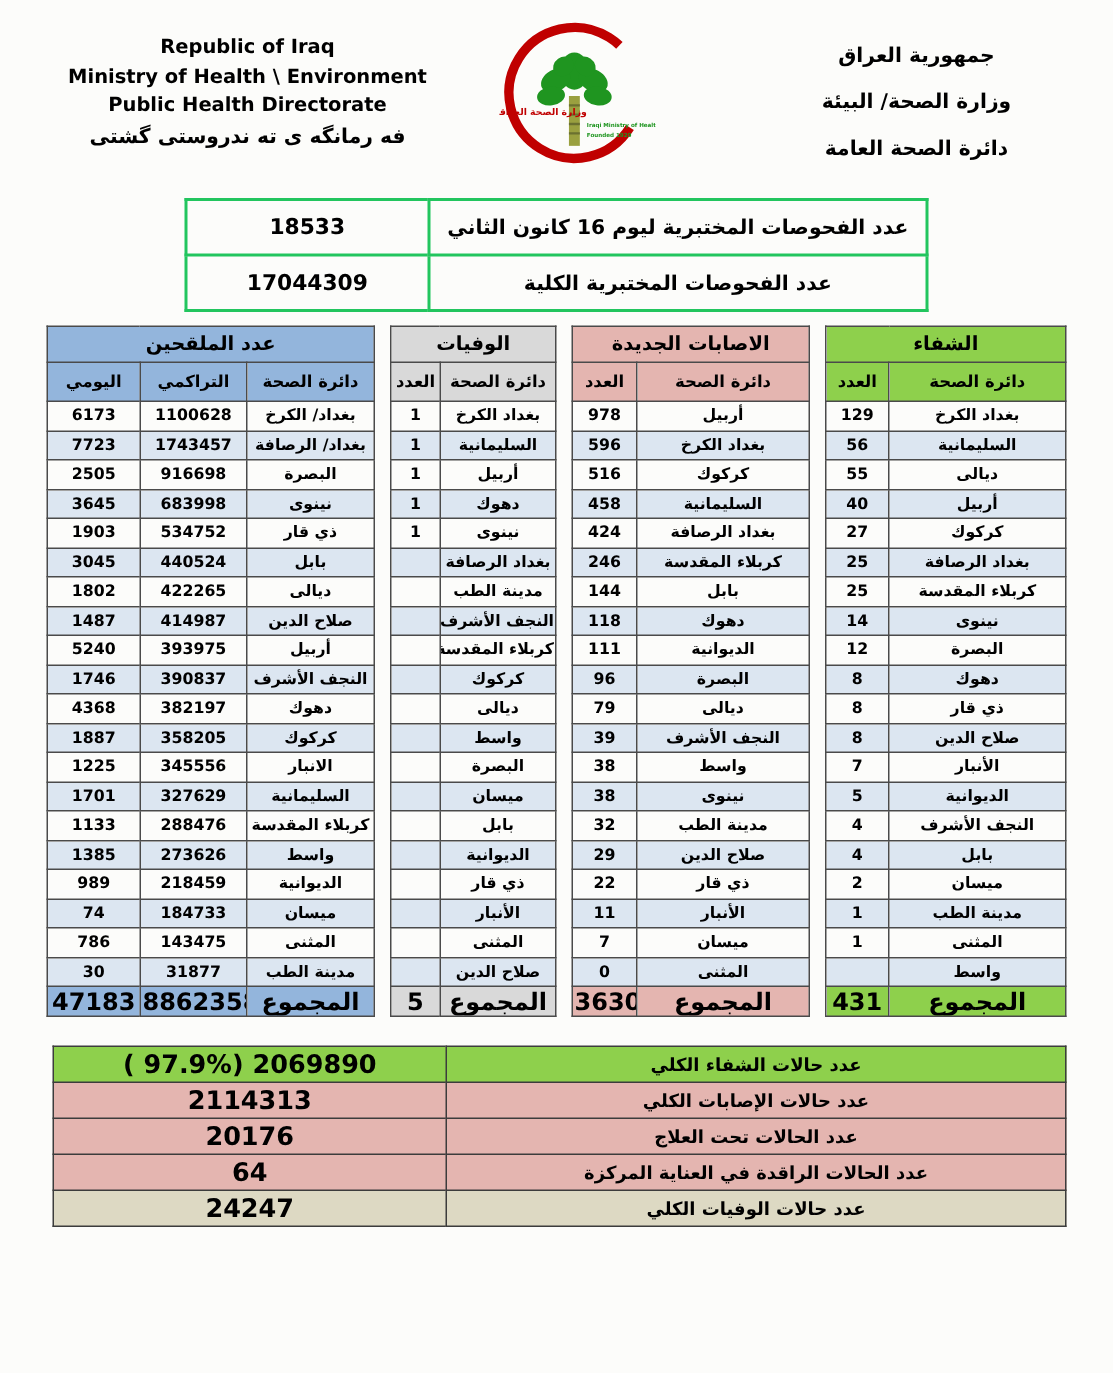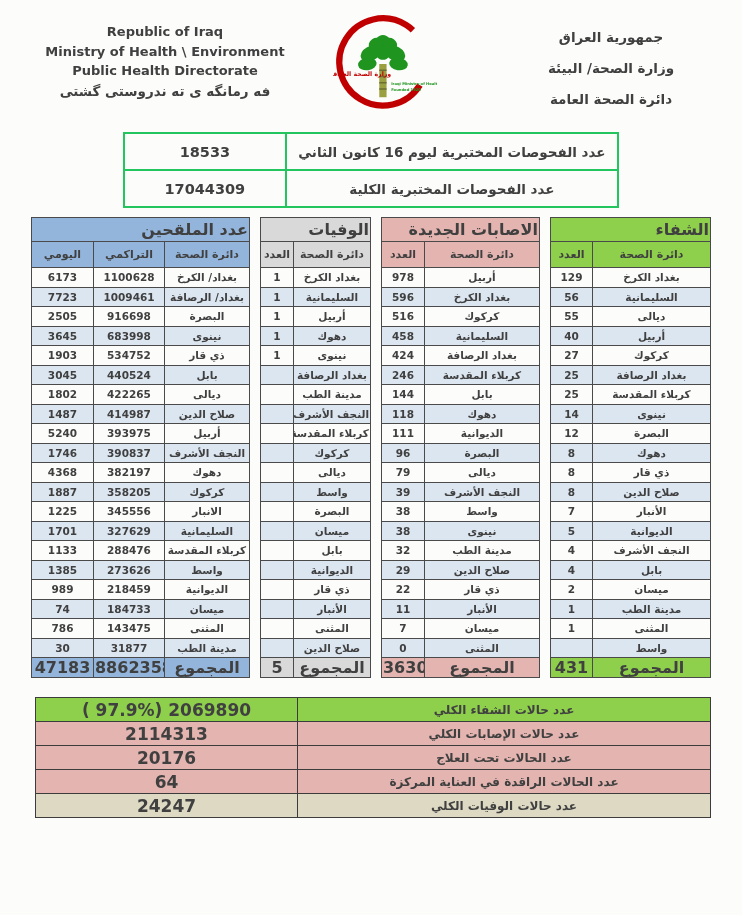--- a/index.html
+++ b/index.html
@@ -1,35 +1,35 @@
 <!DOCTYPE html>
 <html><head>
 <meta charset="utf-8">
 <style>
   html,body{margin:0;padding:0;}
-  .page{width:742px;height:915px;background:#fcfcfa;font-family:"DejaVu Sans",sans-serif;color:#404040;overflow:hidden;position:relative;}
+  .page{width:742px;height:915px;background:#fcfcfa;font-family:"DejaVu Sans",sans-serif;color:#000000;overflow:hidden;position:relative;}
   
   .header{display:flex;padding-top:10px;}
   .hdr-left{width:330px;text-align:center;font-weight:bold;font-size:13px;line-height:1.5;padding-top:12px;}
   .hdr-left .ku{font-size:13.5px;direction:rtl;}
   .hdr-logo{width:110px;display:flex;align-items:flex-start;justify-content:center;}
   .hdr-right{flex:1;text-align:center;font-weight:bold;font-size:13.5px;direction:rtl;padding-top:12px;line-height:2.3;padding-left:40px;}
   
   .title{margin-top:14px;text-align:center;font-weight:bold;font-size:19px;direction:rtl;line-height:1.85;}
   
   table{border-collapse:collapse;}
   .tests{margin:14px 0 0 123px;width:496px;direction:rtl;}
   .tests td{border:2px solid #22c55e;height:33px;text-align:center;font-weight:bold;}
   .tests .t-label{width:336px;font-size:13.5px;}
   .tests .t-value{width:160px;font-size:14.5px;direction:ltr;}
   
   .main{margin:9px 0 0 35px;width:676px;display:flex;direction:rtl;gap:10px;align-items:flex-start;}
   table.sec{table-layout:fixed;}
   .sec th,.sec td{border:1px solid #4a4a4a;font-size:10.5px;font-weight:bold;text-align:center;height:18.5px;padding:0 1px;overflow:hidden;white-space:nowrap;}
-  .sec .grp{height:23px;font-size:16px;background:var(--hdr);text-align:right;}
+  .sec .grp{height:23px;font-size:13px;background:var(--hdr);}
   .sec .sub{height:25px;font-size:11px;background:var(--hdr);}
   .sec tr.alt td{background:#dce6f1;}
   .sec tr.total td{background:var(--hdr);font-size:16px;}
   .sec td.num{direction:ltr;}
   .sec-recovery{--hdr:#8ed04c;}
   .sec-new_cases{--hdr:#e4b5b0;}
   .sec-deaths{--hdr:#d9d9d9;}
   .sec-vaccinated{--hdr:#93b5dc;}
   
   .summary{margin:19px 0 0 35px;width:676px;direction:rtl;}
@@ -405,21 +405,21 @@
             <th class="sub">التراكمي</th>
             <th class="sub">اليومي</th>
           </tr>
           <tr class="">
             <td>بغداد/ الكرخ</td>
             <td class="num">1100628</td>
             <td class="num">6173</td>
           </tr>
           <tr class="alt">
             <td>بغداد/ الرصافة</td>
-            <td class="num">1009461</td>
+            <td class="num">1743457</td>
             <td class="num">7723</td>
           </tr>
           <tr class="">
             <td>البصرة</td>
             <td class="num">916698</td>
             <td class="num">2505</td>
           </tr>
           <tr class="alt">
             <td>نينوى</td>
             <td class="num">683998</td>

